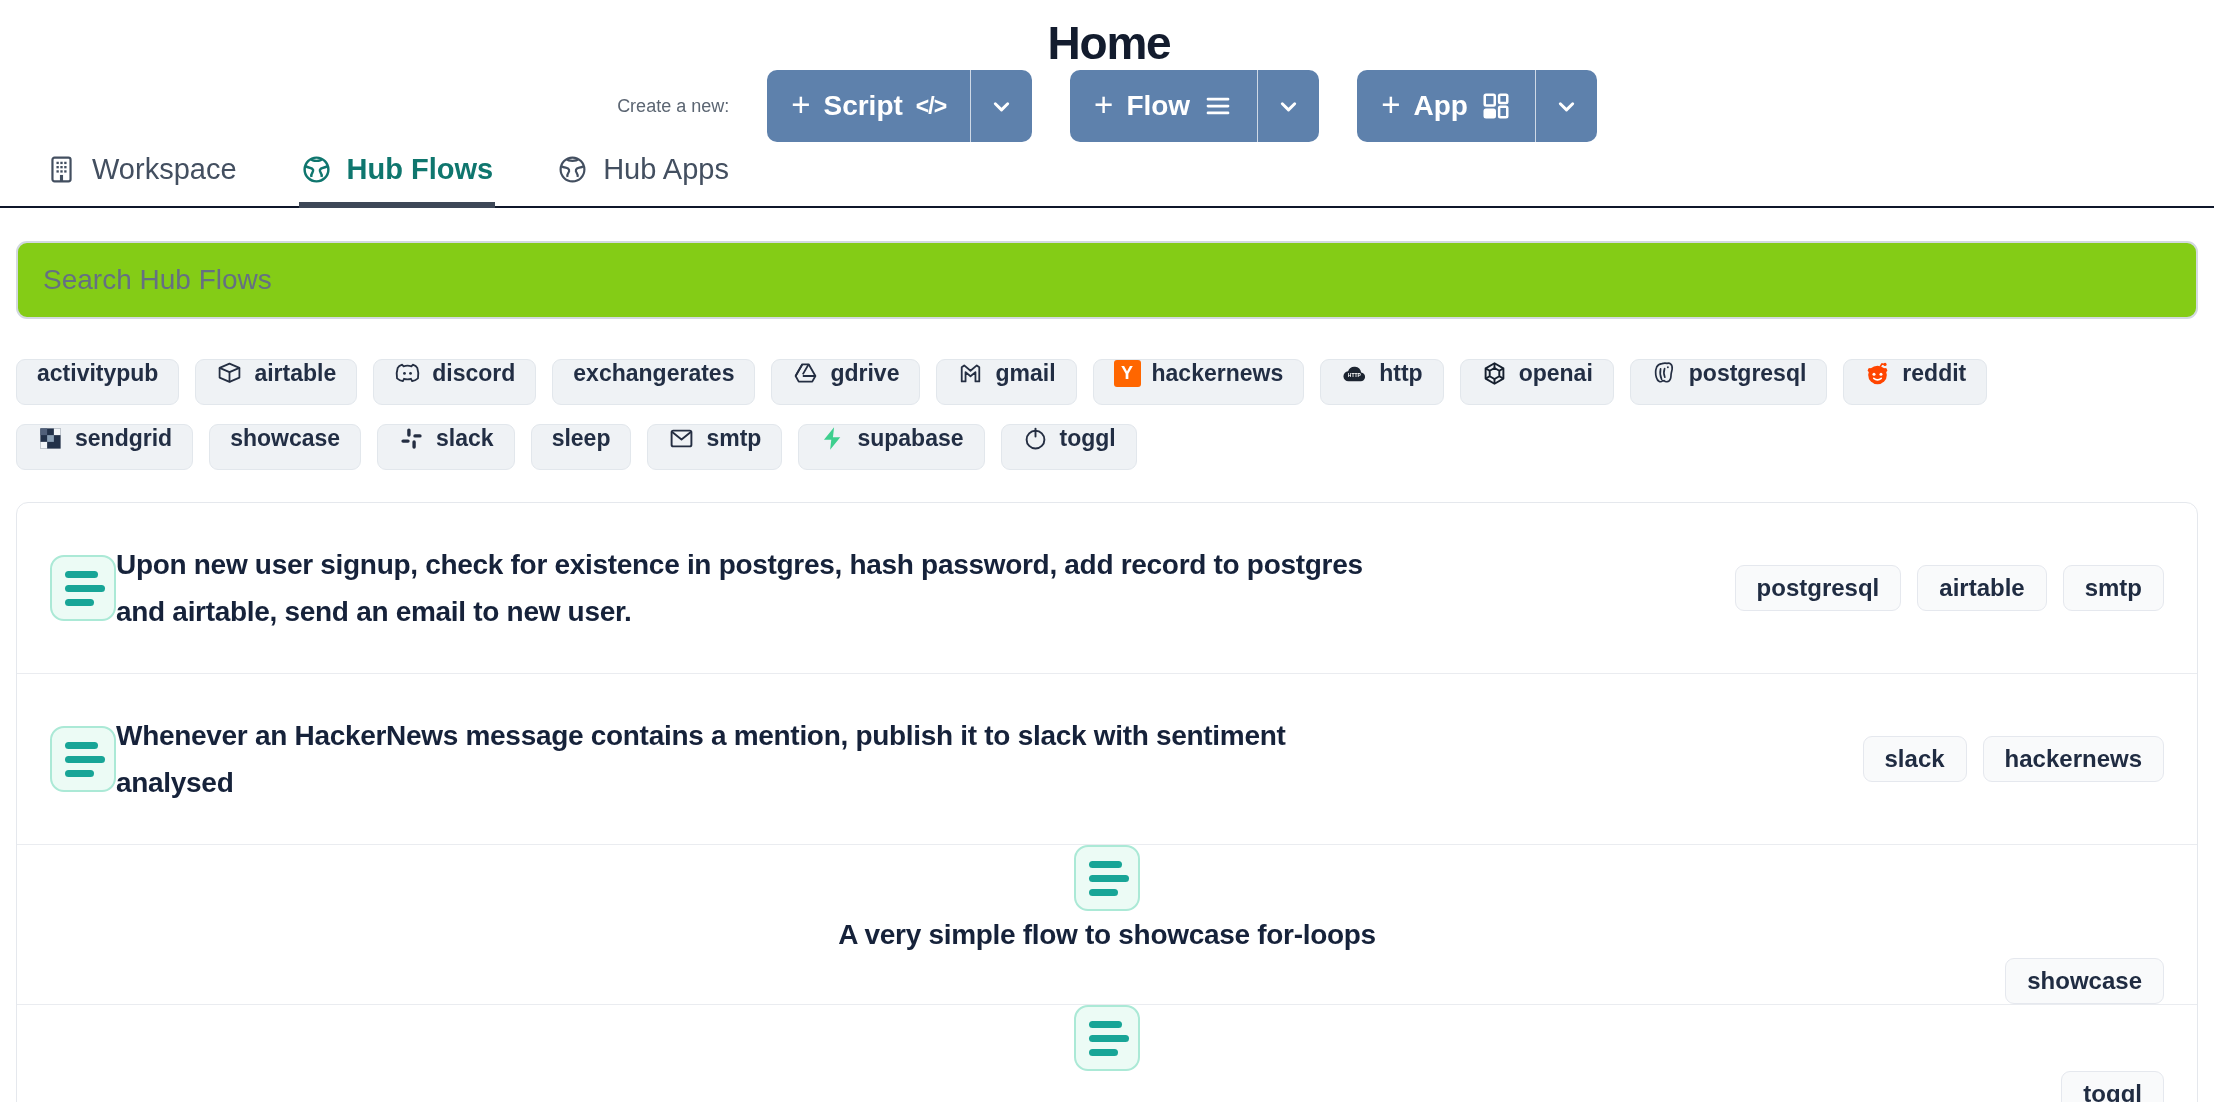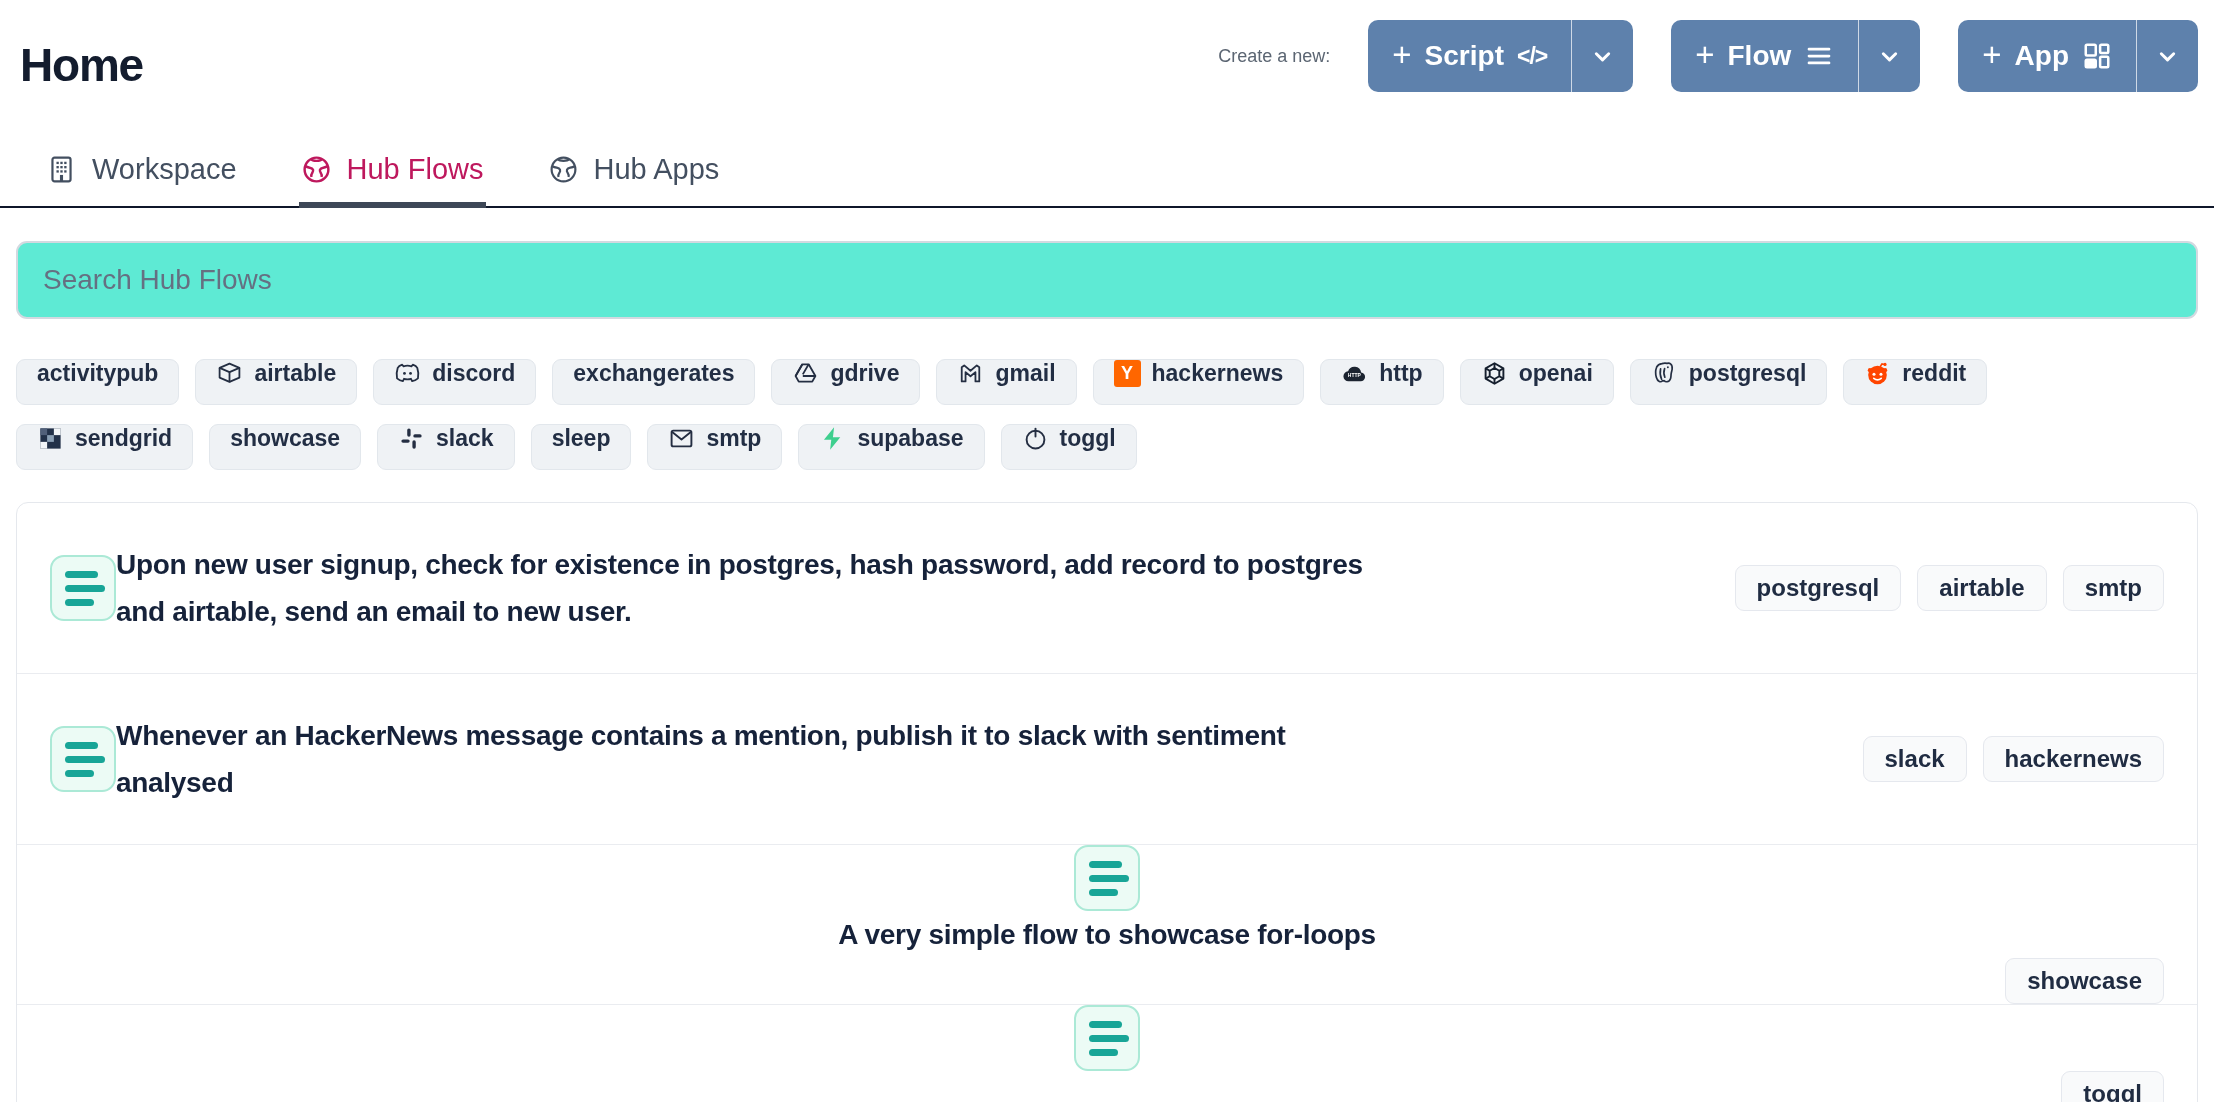--- a/index.html
+++ b/index.html
@@ -4,45 +4,45 @@
 <style>
   html,body{margin:0;padding:0;background:#fff;}
   body{
     width:2214px;height:1102px;overflow:hidden;
     font-family:"Liberation Sans","DejaVu Sans",sans-serif;
     color:#1e293b;-webkit-font-smoothing:antialiased;
   }
   .page{padding:0 16px;box-sizing:border-box;width:2214px;}
 
   
-  .topbar{display:flex;align-items:flex-end;justify-content:space-between;padding-top:16px;height:76px;}
+  .topbar{display:flex;align-items:center;justify-content:space-between;padding-top:16px;height:76px;flex-direction:column;}
   .page-title{font-size:46px;font-weight:800;letter-spacing:-1.2px;color:#131c2e;margin:0 0 0 4px;}
   .create{display:flex;align-items:center;gap:38px;}
   .create-label{font-size:18px;color:#5b6572;}
   .splitbtn{display:flex;border-radius:10px;overflow:hidden;flex-shrink:0;}
   .btn-main,.btn-caret{background:#5e81ac;border:none;color:#fff;cursor:pointer;height:72px;display:flex;align-items:center;}
   .btn-main{gap:13px;padding:0 24px;font-size:28px;font-weight:700;font-family:inherit;}
   .btn-main .plus{font-size:33px;font-weight:400;line-height:1;margin-top:-3px;}
   .btn-main .code-glyph{font-size:23px;font-weight:700;letter-spacing:-1px;}
   .btn-main svg{width:30px;height:30px;}
   .btn-caret{width:62px;justify-content:center;border-left:1.5px solid rgba(255,255,255,.7);}
   .btn-caret svg{width:27px;height:27px;}
 
   
   .tabs{display:flex;gap:60px;margin:46px -16px 0;padding:0 44px;border-bottom:2px solid #0f172a;}
   .tab{display:flex;align-items:center;gap:15px;font-size:29px;font-weight:500;color:#434f60;
        padding:15px 2px 20px;position:relative;cursor:pointer;}
   .tab svg{width:31px;height:31px;flex-shrink:0;}
-  .tab.active{color:#be185d;font-weight:400;}
+  .tab.active{color:#0f766e;font-weight:700;}
   .tab.active::after{content:"";position:absolute;left:0;right:0;bottom:-2px;height:6px;background:#3d4757;}
 
   
   .searchwrap{margin-top:33px;}
   .search-input{width:100%;box-sizing:border-box;height:78px;border:2px solid #d3d9e0;border-radius:11px;
-    font-size:28px;color:#1e293b;padding:0 25px;outline:none;font-family:inherit;background:#5eead4;}
+    font-size:28px;color:#1e293b;padding:0 25px;outline:none;font-family:inherit;background:#84cc16;}
   .search-input::placeholder{color:#657082;}
 
   
   .filters{margin-top:40px;display:flex;flex-direction:column;gap:19px;}
   .filter-row{display:flex;gap:16px;}
   .chip{display:flex;align-items:flex-start;gap:11px;height:46px;padding:0 20px;background:#eff2f5;
     border:1px solid #e2e7ec;border-radius:9px;font-size:23px;font-weight:700;color:#222e44;
     cursor:pointer;font-family:inherit;white-space:nowrap;}
   .chip svg{width:27px;height:27px;flex-shrink:0;}
   .hn{width:27px;height:27px;background:#ff6600;color:#fff;border-radius:3px;display:flex;

